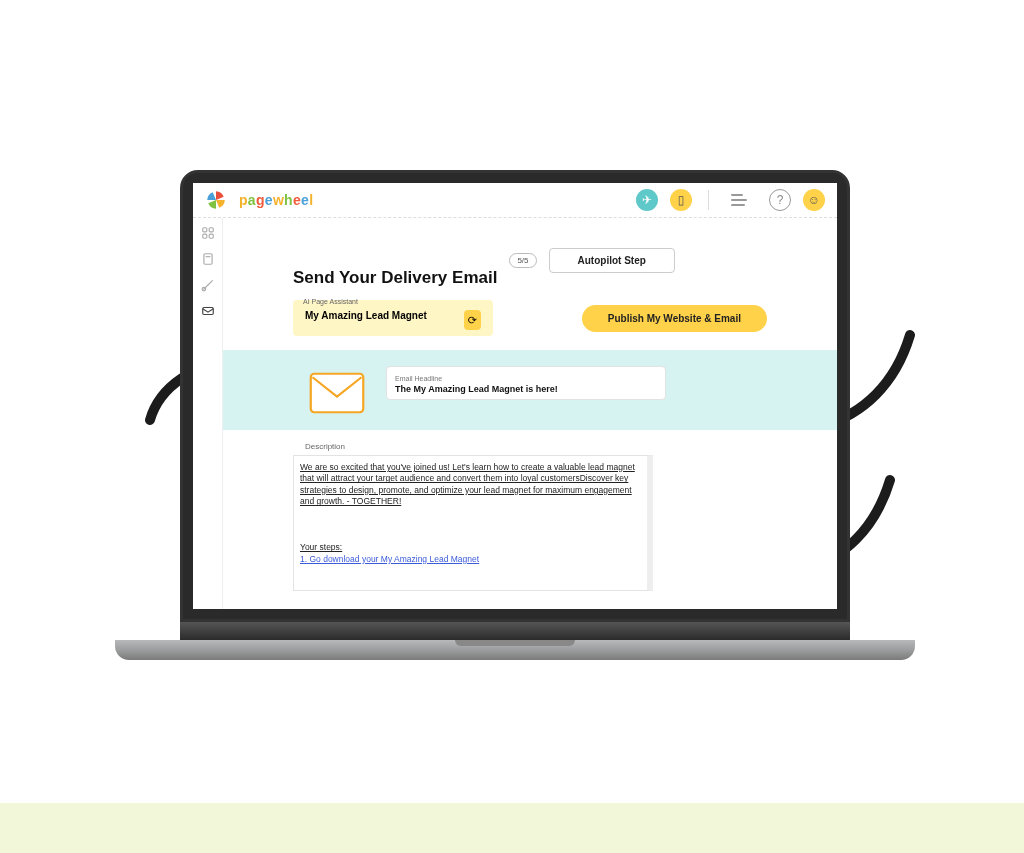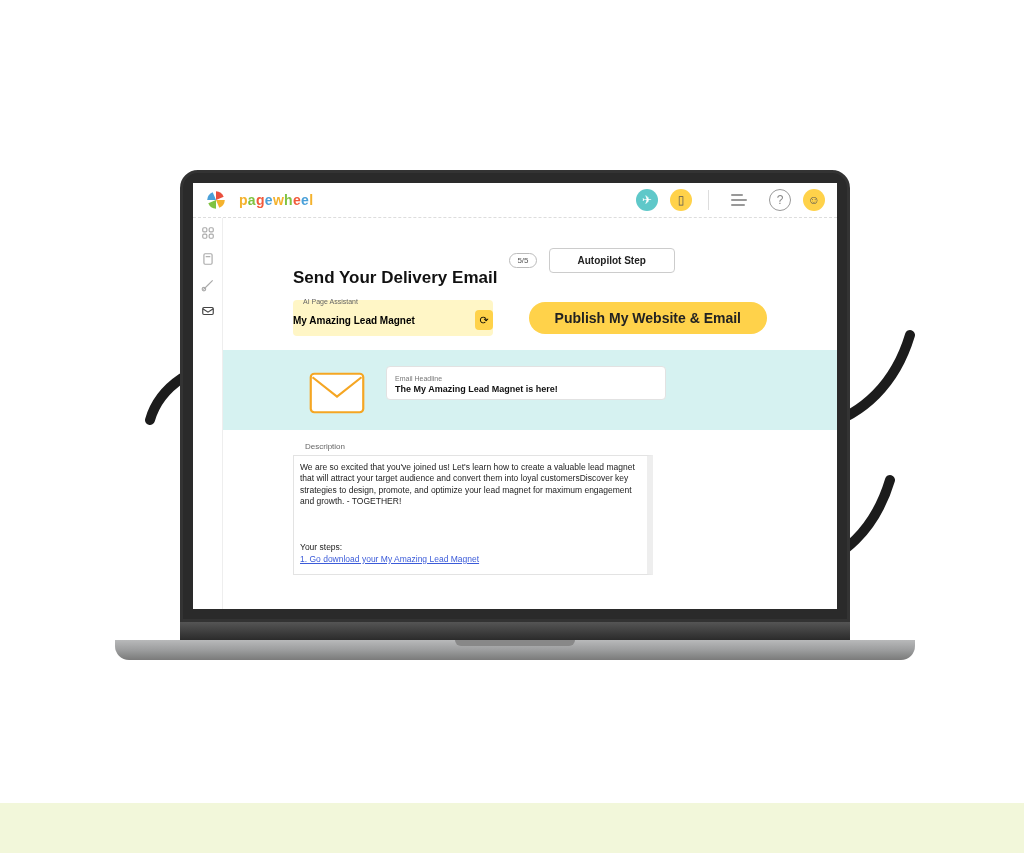--- a/index.html
+++ b/index.html
@@ -102,39 +102,39 @@
     padding:6px 28px; font-size:10px; font-weight:600;
     background:#fff; color:#222;
   }
   .row2 {
     display:flex; align-items:center; gap:30px;
     padding: 6px 70px 14px;
   }
   .assist {
     position:relative;
     background:#fff6c6; border-radius:4px;
-    padding:10px 0 6px; width:200px;
-    display:flex; align-items:center; gap:6px;
+    padding:10px 12px 6px; width:200px;
+    display:flex; align-items:flex-start; gap:6px;
   }
   .assist-label {
     position:absolute; top:-2px; left:10px;
     font-size:7px; color:#666;
   }
   .assist input {
     border:none; background:transparent; font-weight:700;
     font-size:10px; width:100%; outline:none;
   }
   .refresh {
     width:20px;height:20px;border-radius:4px;background:#ffd24a;
     display:flex;align-items:center;justify-content:center;font-size:11px;
   }
   .btn-pub {
     background:#ffd24a; color:#222; font-weight:700;
     border:none; border-radius:20px; padding:8px 26px;
-    font-size:14px; margin-left:auto;
+    font-size:10px; margin-left:auto;
   }
   
   .band {
     background:#d6f2f1; padding:16px 30px;
     display:flex; align-items:flex-start; gap:21px;
   }
   .env {
     width:56px; margin-left:56px; margin-top:6px;
   }
   .fields { display:flex; flex-direction:column; gap:10px; }
@@ -146,21 +146,21 @@
   .field-val { font-size:9px; font-weight:700; color:#111; white-space:nowrap; overflow:hidden; }
   
   .desc-wrap {
     padding: 12px 70px 0;
     position:relative;
   }
   .desc-label { font-size:8px; color:#666; margin-bottom:4px; margin-left:12px; }
   .desc-box {
     border:1px solid #e3e3e3; border-right:6px solid #eee;
     padding:6px; width:360px; font-size:8.5px; line-height:1.35;
-    color:#222; height:120px; overflow:hidden;
+    color:#222; height:136px; overflow:hidden;text-decoration:underline;
   }
   .desc-box a{color:#3b5bd9;text-decoration:underline}
   
   .arrow{position:absolute;stroke:#1c1c1c;fill:none;stroke-width:10;stroke-linecap:round;pointer-events:none}
 </style>
 </head>
 <body>
 
 <div class="bg-band"></div>
 

